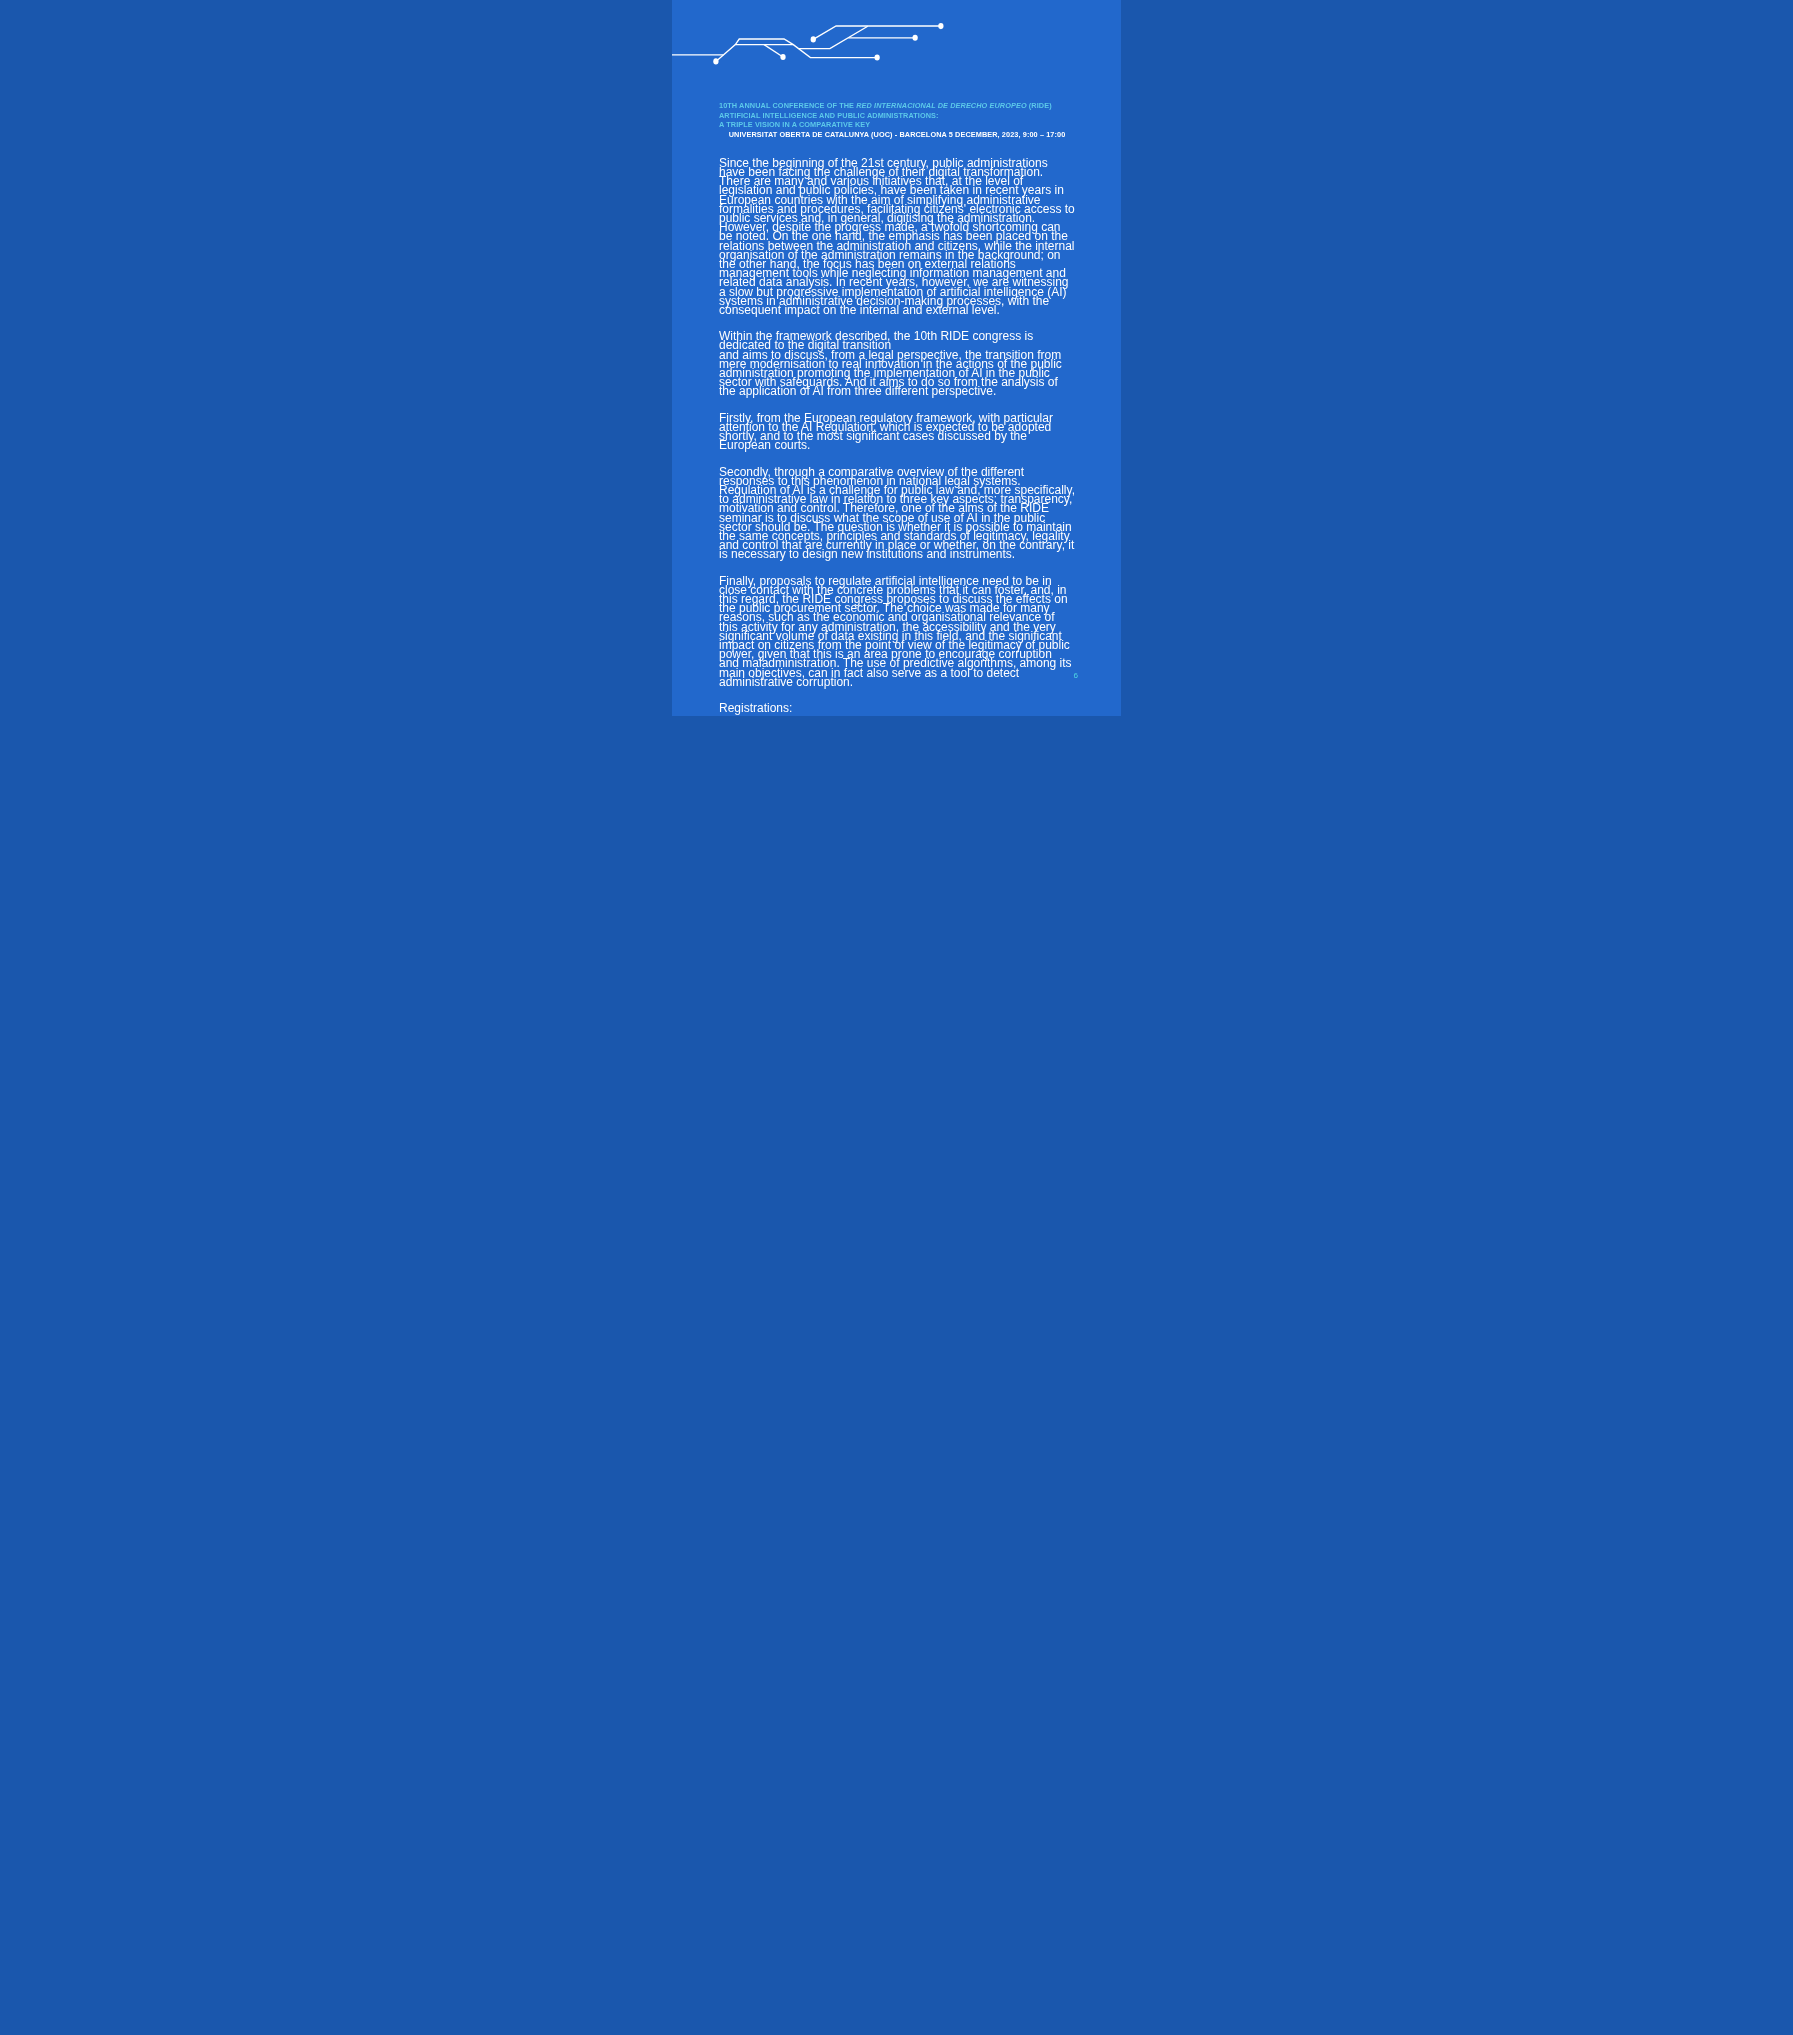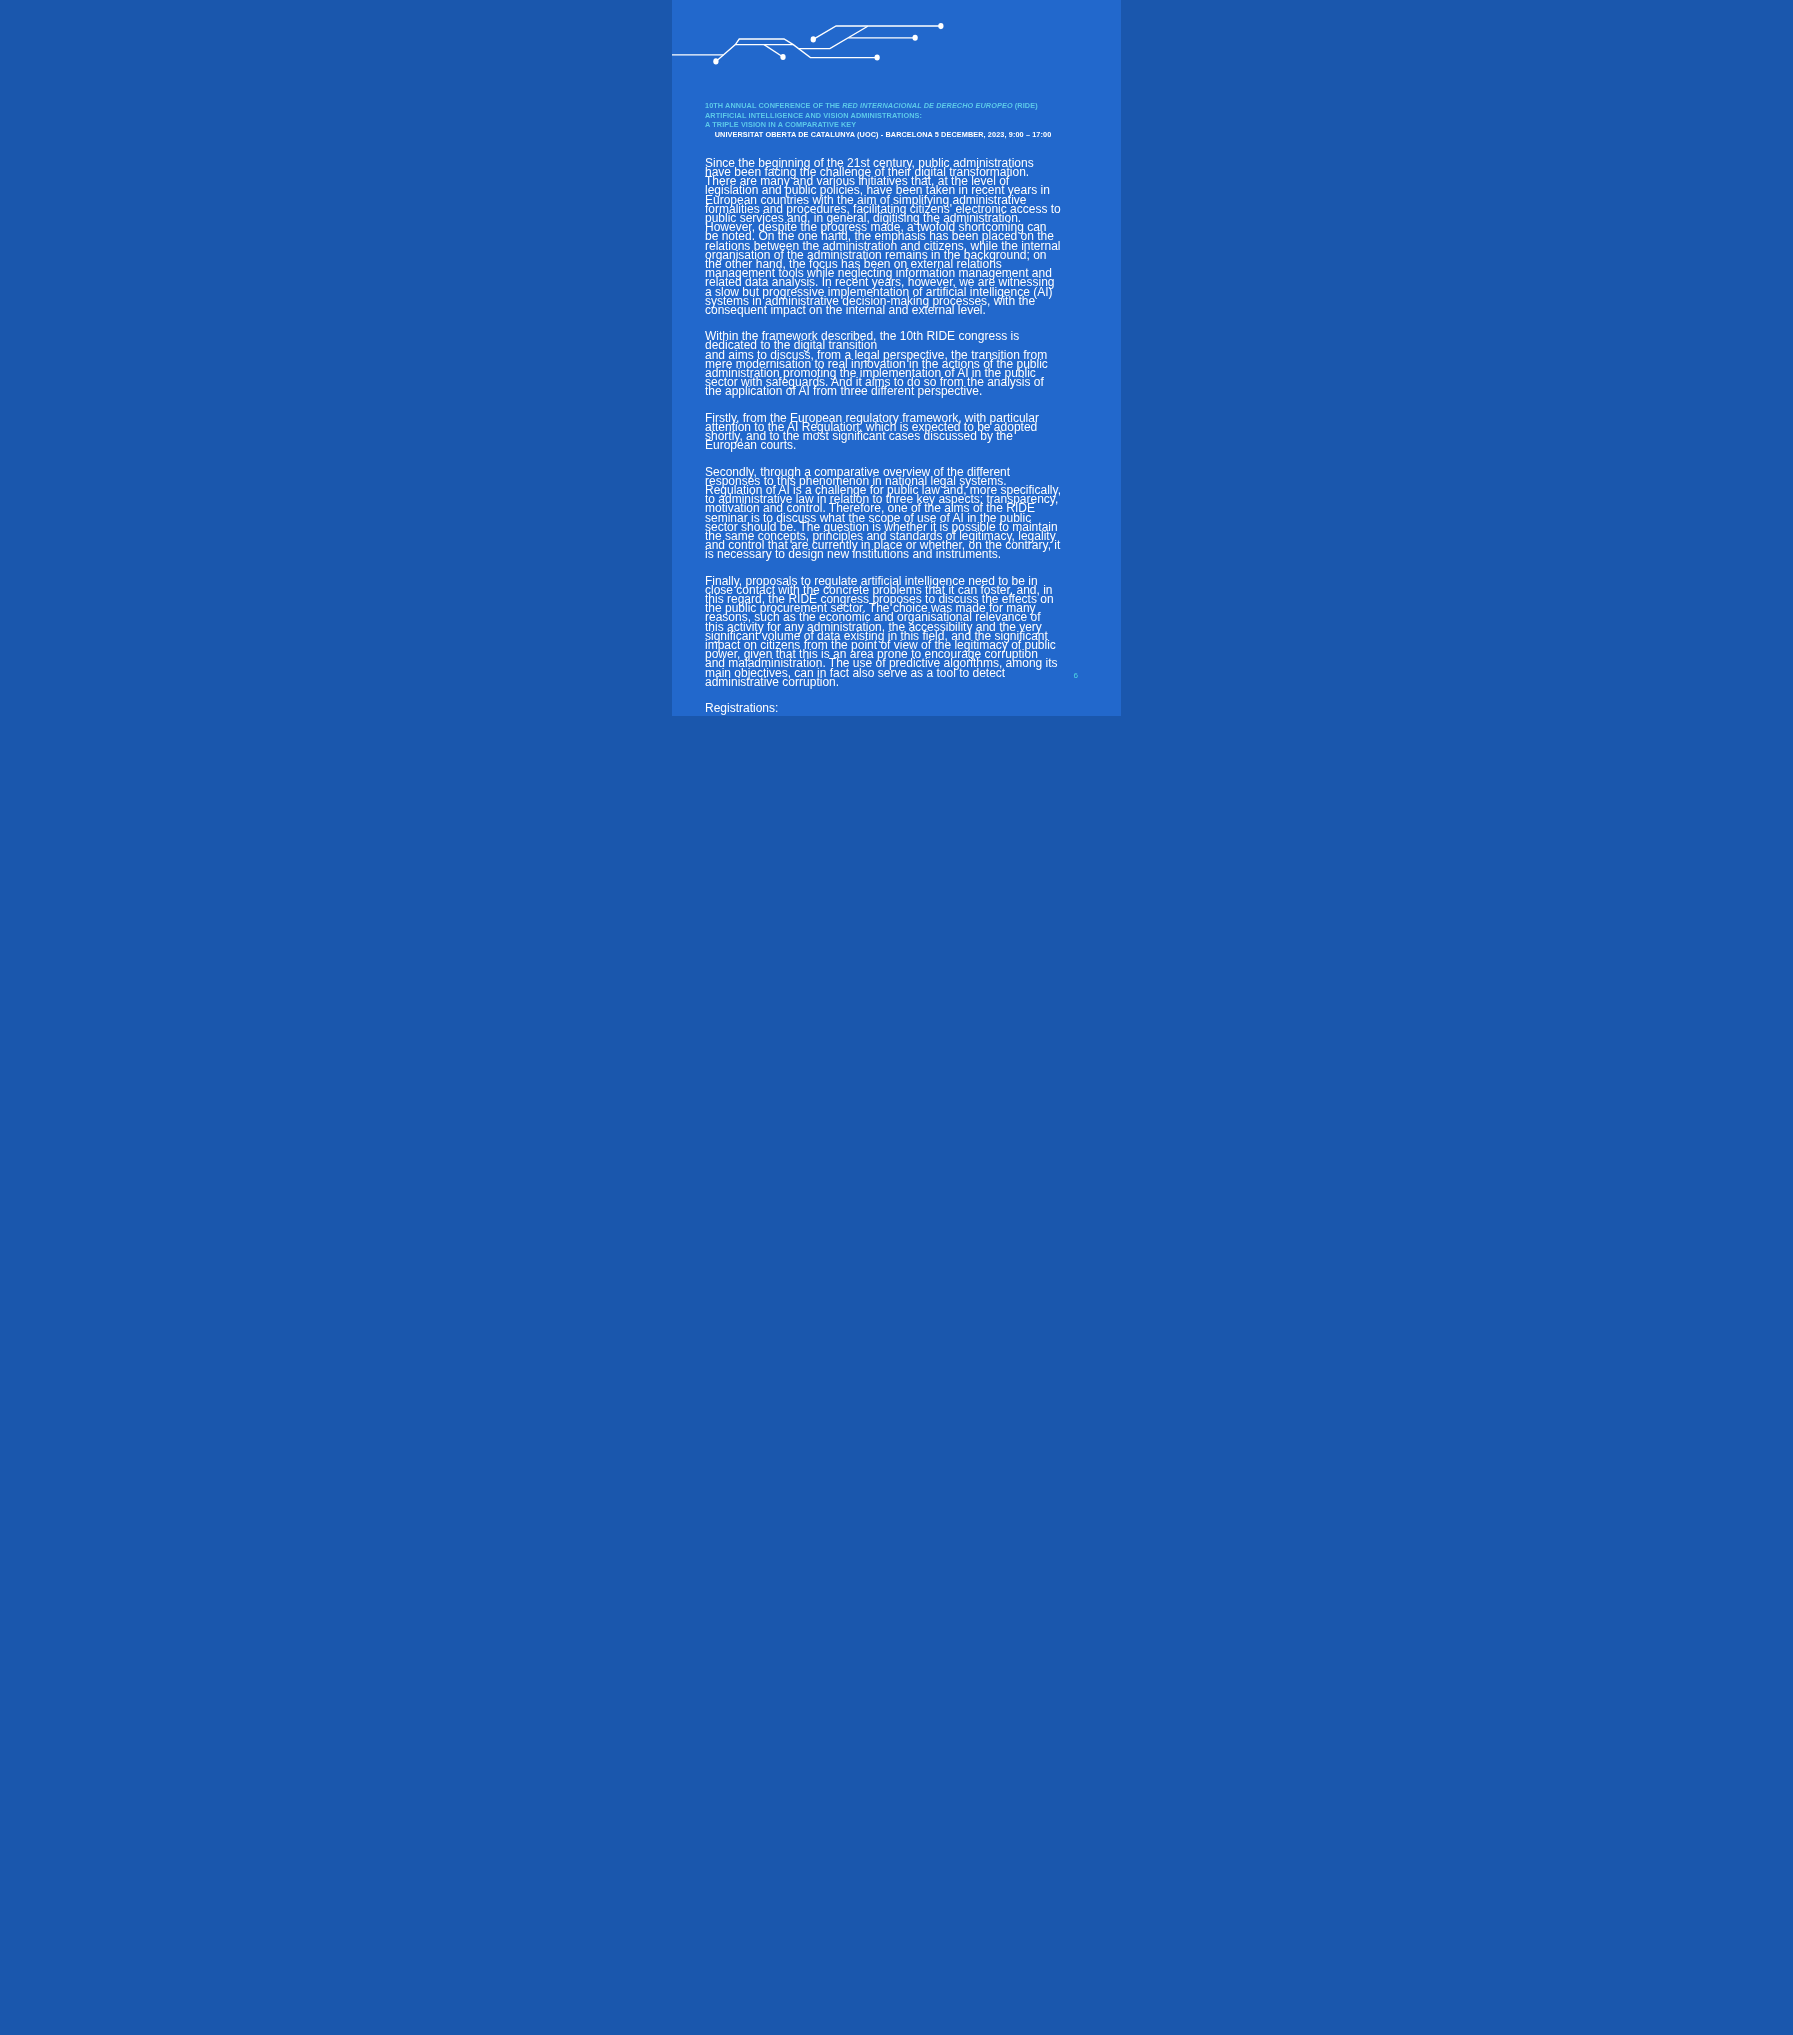--- a/index.html
+++ b/index.html
@@ -19,21 +19,21 @@
     position: absolute;
     left: 0;
     top: 22.4px;
     width: 275px;
     height: 44px;
     display: block;
   }
 
   .content {
     position: absolute;
-    left: 33px;
+    left: 47px;
     top: 0;
     width: 356px;
     padding-top: 101px;
   }
 
   .heading {
     font-size: 7.3px;
     font-weight: bold;
     line-height: 9.7px;
     color: #5cc9ea;
@@ -89,21 +89,21 @@
       <ellipse cx="2014" cy="569" rx="26" ry="30"></ellipse>
       <ellipse cx="2387" cy="375" rx="26" ry="30"></ellipse>
       <ellipse cx="2640" cy="260" rx="26" ry="30"></ellipse>
     </g>
   </svg>
 
   <div class="content">
 
     <h1 class="heading">
       <span class="hl"><span>10TH ANNUAL CONFERENCE OF THE </span><em>RED INTERNACIONAL DE DERECHO EUROPEO</em><span> (RIDE)</span></span>
-      <span class="hl">ARTIFICIAL INTELLIGENCE AND VISION ADMINISTRATIONS:</span>
+      <span class="hl">ARTIFICIAL INTELLIGENCE AND PUBLIC ADMINISTRATIONS:</span>
       <span class="hl">A TRIPLE VISION IN A COMPARATIVE KEY</span>
       <span class="hl white">UNIVERSITAT OBERTA DE CATALUNYA (UOC) - BARCELONA 5 DECEMBER, 2023, 9:00 – 17:00</span>
     </h1>
 
     <p>Since the beginning of the 21st century, public administrations have been facing the challenge of their digital transformation. There are many and various initiatives that, at the level of legislation and public policies, have been taken in recent years in European countries with the aim of simplifying administrative formalities and procedures, facilitating citizens' electronic access to public services and, in general, digitising the administration. However, despite the progress made, a twofold shortcoming can be noted. On the one hand, the emphasis has been placed on the relations between the administration and citizens, while the internal organisation of the administration remains in the background; on the other hand, the focus has been on external relations management tools while neglecting information management and related data analysis. In recent years, however, we are witnessing a slow but progressive implementation of artificial intelligence (AI) systems in administrative decision-making processes, with the consequent impact on the internal and external level.</p>
 
     <p>Within the framework described, the 10th RIDE congress is dedicated to the digital transition
 and aims to discuss, from a legal perspective, the transition from mere modernisation to real innovation in the actions of the public administration promoting the implementation of AI in the public sector with safeguards. And it aims to do so from the analysis of the application of AI from three different perspective.</p>
 
     <p>Firstly, from the European regulatory framework, with particular attention to the AI Regulation, which is expected to be adopted shortly, and to the most significant cases discussed by the European courts.</p>

